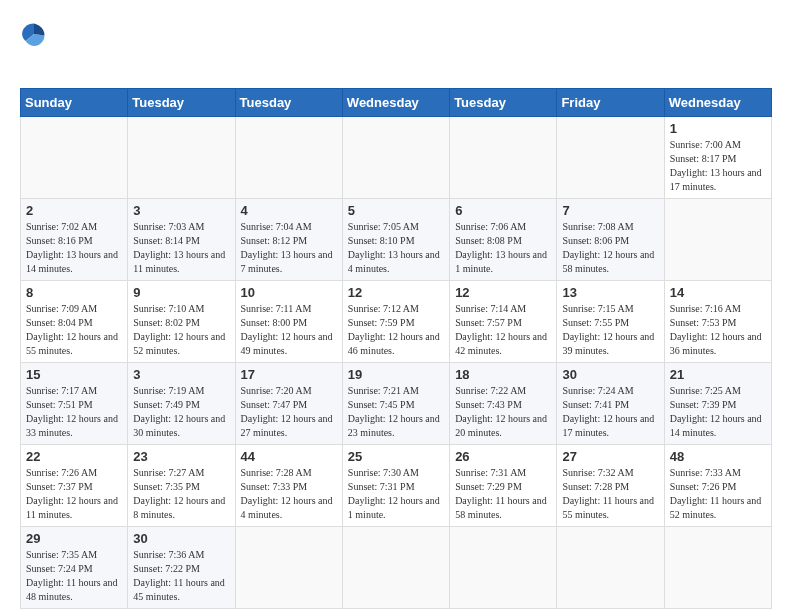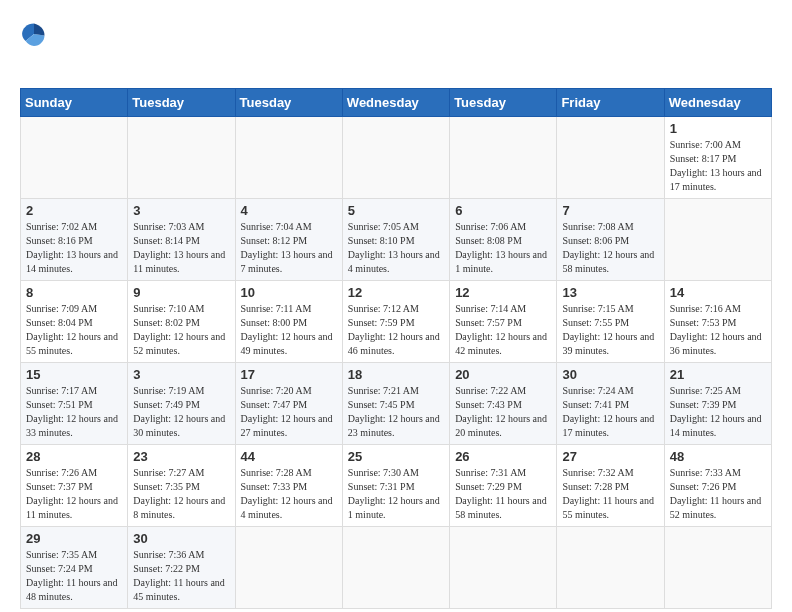--- a/index.html
+++ b/index.html
@@ -200,39 +200,39 @@
         </td>
         <td>
           <span class="day-num">3</span>
           <div class="day-info">Sunrise: 7:19 AM<br>Sunset: 7:49 PM<br>Daylight: 12 hours and 30 minutes.</div>
         </td>
         <td>
           <span class="day-num">17</span>
           <div class="day-info">Sunrise: 7:20 AM<br>Sunset: 7:47 PM<br>Daylight: 12 hours and 27 minutes.</div>
         </td>
         <td>
+          <span class="day-num">19</span>
+          <div class="day-info">Sunrise: 7:21 AM<br>Sunset: 7:45 PM<br>Daylight: 12 hours and 23 minutes.</div>
+        </td>
+        <td>
           <span class="day-num">18</span>
-          <div class="day-info">Sunrise: 7:21 AM<br>Sunset: 7:45 PM<br>Daylight: 12 hours and 23 minutes.</div>
-        </td>
-        <td>
-          <span class="day-num">20</span>
           <div class="day-info">Sunrise: 7:22 AM<br>Sunset: 7:43 PM<br>Daylight: 12 hours and 20 minutes.</div>
         </td>
         <td>
           <span class="day-num">30</span>
           <div class="day-info">Sunrise: 7:24 AM<br>Sunset: 7:41 PM<br>Daylight: 12 hours and 17 minutes.</div>
         </td>
         <td>
           <span class="day-num">21</span>
           <div class="day-info">Sunrise: 7:25 AM<br>Sunset: 7:39 PM<br>Daylight: 12 hours and 14 minutes.</div>
         </td>
       </tr>
       <tr>
         <td>
-          <span class="day-num">28</span>
+          <span class="day-num">22</span>
           <div class="day-info">Sunrise: 7:26 AM<br>Sunset: 7:37 PM<br>Daylight: 12 hours and 11 minutes.</div>
         </td>
         <td>
           <span class="day-num">23</span>
           <div class="day-info">Sunrise: 7:27 AM<br>Sunset: 7:35 PM<br>Daylight: 12 hours and 8 minutes.</div>
         </td>
         <td>
           <span class="day-num">44</span>
           <div class="day-info">Sunrise: 7:28 AM<br>Sunset: 7:33 PM<br>Daylight: 12 hours and 4 minutes.</div>
         </td>

